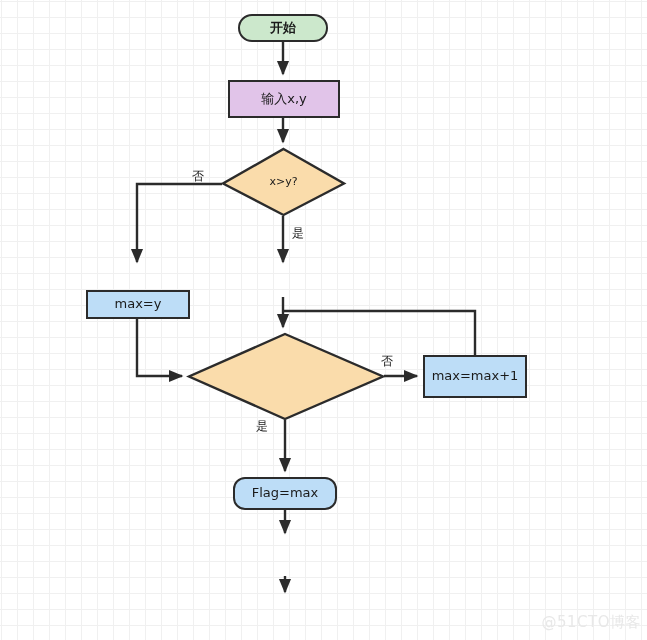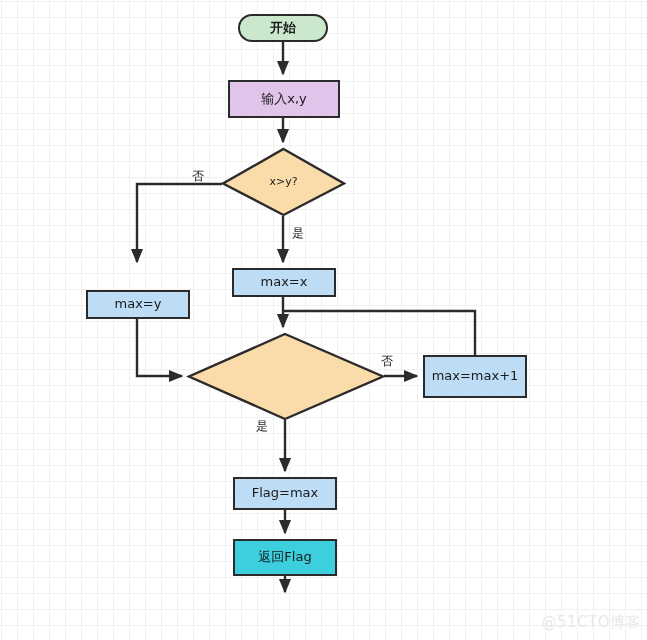--- a/index.html
+++ b/index.html
@@ -136,36 +136,30 @@
   </div>
 
   <div class="diamond-wrap" style="left:222px; top:148px; width:123px; height:68px;">
     <div class="diamond-text">x&gt;y?</div>
   </div>
 
   <div class="node" style="left:86px; top:268px; width:104px; height:29px; background:#bdddf7;margin-top:22px;">
     <span>max=y</span>
   </div>
 
-  <div class="node" style="left:232px; top:268px; width:104px; height:29px; background:#bdddf7;">
-    <span>max=x</span>
-  </div>
 
 
   <div class="node" style="left:423px; top:355px; width:104px; height:43px; background:#bdddf7;text-align:right;">
     <span>max=max+1</span>
   </div>
 
-  <div class="node" style="left:233px; top:477px; width:104px; height:33px; background:#bdddf7;">
+  <div class="node" style="left:233px; top:477px; width:104px; height:33px; background:#bdddf7;border-radius:12px;">
     <span>Flag=max</span>
   </div>
 
-  <div class="node" style="left:233px; top:539px; width:104px; height:37px; background:#3ccfdd;">
-    <span>返回Flag</span>
-  </div>
 
 
   <div class="edge-label" style="left:192px; top:170px;">否</div>
   <div class="edge-label" style="left:292px; top:227px;">是</div>
   <div class="edge-label" style="left:381px; top:355px;">否</div>
   <div class="edge-label" style="left:256px; top:420px;">是</div>
 
   <div class="watermark">@51CTO博客</div>
 
 </div>

